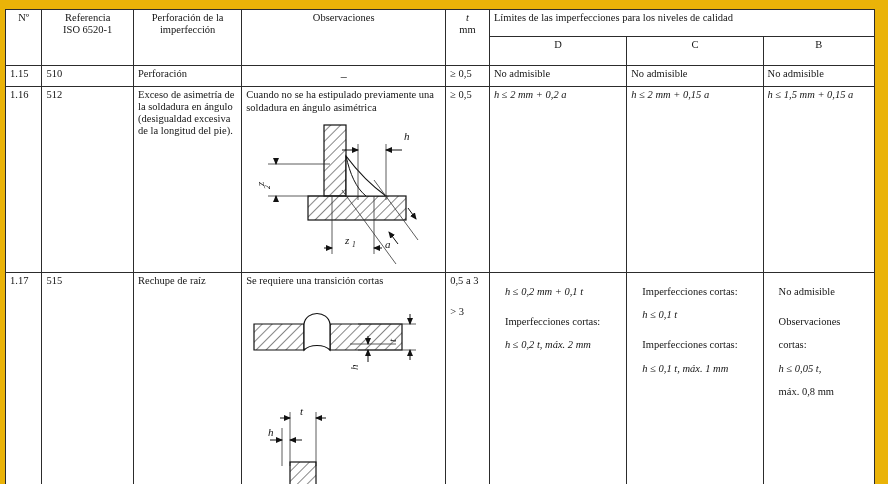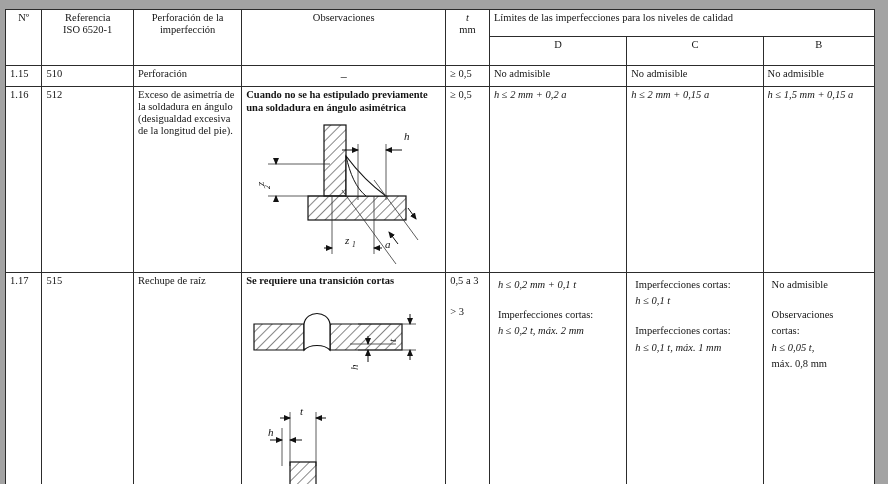--- a/index.html
+++ b/index.html
@@ -3,21 +3,21 @@
 <meta charset="utf-8">
 <style>
   html,body{margin:0;padding:0;background:#ffffff;}
   body{
     width:888px;height:484px;
     font-family:"Liberation Serif", serif;
     color:#1a1a1a;
     -webkit-font-smoothing:antialiased;
     overflow:hidden;
   }
-  #sheet{position:relative;width:888px;height:484px;background:#a3a3a3;}
+  #sheet{position:relative;width:888px;height:484px;background:#eab308;}
 
   table.std{
     position:absolute;
     left:5px; top:9px;
     width:870px;
     border-collapse:collapse;
     table-layout:fixed;
     background:#fff;
   }
   table.std td, table.std th{
@@ -40,24 +40,24 @@
   col.c-ref{width:88px}
   col.c-des{width:104px}
   col.c-obs{width:196px}
   col.c-t{width:42px}
   col.c-d{width:132px}
   col.c-c{width:131px}
   col.c-b{width:107px}
 
   .num{font-size:10.5px;}
   .it{font-style:italic;}
-  .obs-txt{font-size:10.5px;line-height:1.2;font-weight:bold;}
+  .obs-txt{font-size:10.5px;line-height:1.2;}
   .t-cell{font-size:10.5px;}
   .t-cell .sec{margin-top:19px;}
-  .lim p{margin:4px;}
+  .lim p{margin:11px;}
   .lim .gap{margin-top:18px;}
   .desig{line-height:1.25;}
 
   
   .fig-wrap{position:relative;width:100%;}
   .fig1{height:150px;margin-top:6px;}
   .fig2{height:92px;margin-top:12px;}
   .fig3{height:135px;margin-top:14px;}
   svg{display:block;overflow:visible;}
   .ln{stroke:#111;stroke-width:1;fill:none}

